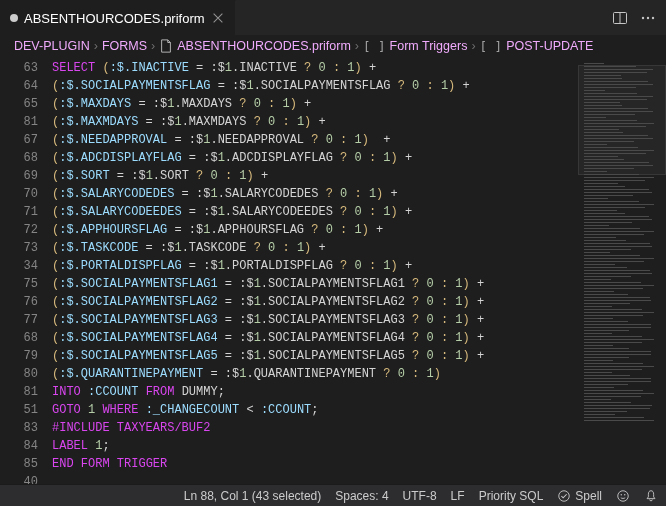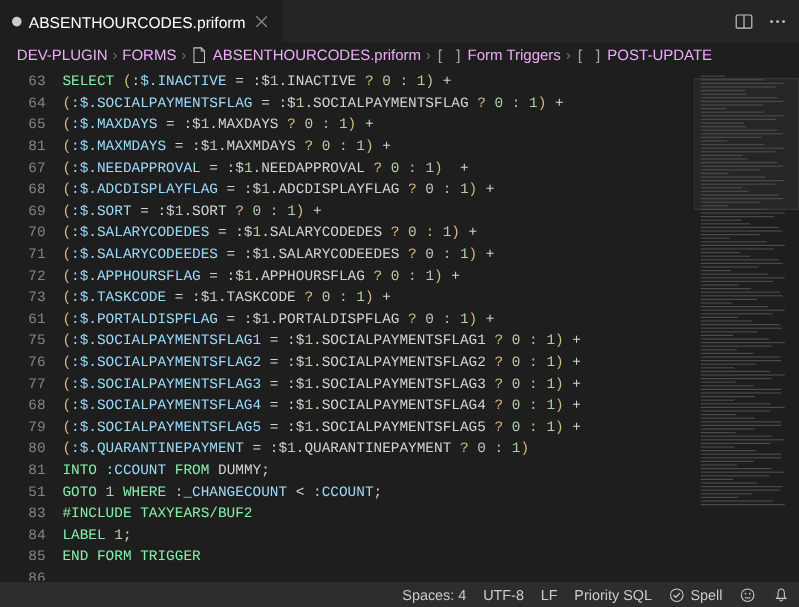--- a/index.html
+++ b/index.html
@@ -76,21 +76,21 @@
     flex: 1;
     font-family: Consolas, "Courier New", monospace;
     font-size: 12px;
     line-height: 18px;
     padding-top: 2px;
     white-space: pre;
     overflow: hidden;
     color: #d4d4d4;
   }
   .code .row { height: 18px; }
-  .tok-k   { color: #86efac; text-align: center; }  
+  .tok-k   { color: #d946ef; text-align: center; }  
   .tok-y   { color: #d7ba7d; }  
   .tok-n   { color: #b5cea8; }  
   .tok-c   { color: #9cdcfe; }
   .minimap {
     width: 88px;
     background: #1e1e1e;
     position: relative;
     overflow: hidden;
   }
   .minimap .mline {
@@ -178,33 +178,33 @@
       <div>64</div>
       <div>65</div>
       <div>81</div>
       <div>67</div>
       <div>68</div>
       <div>69</div>
       <div>70</div>
       <div>71</div>
       <div>72</div>
       <div>73</div>
-      <div>61</div>
+      <div>34</div>
       <div>75</div>
       <div>76</div>
       <div>77</div>
       <div>68</div>
       <div>79</div>
       <div>80</div>
       <div>81</div>
       <div>51</div>
       <div>83</div>
       <div>84</div>
       <div>85</div>
-      <div>86</div>
+      <div>40</div>
     </div>
   <div class="code" id="code"><div class="row"><span class="tok-k">SELECT</span> <span class="tok-y">(</span><span class="tok-c">:$.INACTIVE</span> = :$<span class="tok-n">1</span>.INACTIVE <span class="tok-y">?</span> <span class="tok-n">0</span> <span class="tok-y">:</span> <span class="tok-n">1</span><span class="tok-y">)</span> +</div><div class="row"><span class="tok-y">(</span><span class="tok-c">:$.SOCIALPAYMENTSFLAG</span> = :$<span class="tok-n">1</span>.SOCIALPAYMENTSFLAG <span class="tok-y">?</span> <span class="tok-n">0</span> <span class="tok-y">:</span> <span class="tok-n">1</span><span class="tok-y">)</span> +</div><div class="row"><span class="tok-y">(</span><span class="tok-c">:$.MAXDAYS</span> = :$<span class="tok-n">1</span>.MAXDAYS <span class="tok-y">?</span> <span class="tok-n">0</span> <span class="tok-y">:</span> <span class="tok-n">1</span><span class="tok-y">)</span> +</div><div class="row"><span class="tok-y">(</span><span class="tok-c">:$.MAXMDAYS</span> = :$<span class="tok-n">1</span>.MAXMDAYS <span class="tok-y">?</span> <span class="tok-n">0</span> <span class="tok-y">:</span> <span class="tok-n">1</span><span class="tok-y">)</span> +</div><div class="row"><span class="tok-y">(</span><span class="tok-c">:$.NEEDAPPROVAL</span> = :$<span class="tok-n">1</span>.NEEDAPPROVAL <span class="tok-y">?</span> <span class="tok-n">0</span> <span class="tok-y">:</span> <span class="tok-n">1</span><span class="tok-y">)</span>  +</div><div class="row"><span class="tok-y">(</span><span class="tok-c">:$.ADCDISPLAYFLAG</span> = :$<span class="tok-n">1</span>.ADCDISPLAYFLAG <span class="tok-y">?</span> <span class="tok-n">0</span> <span class="tok-y">:</span> <span class="tok-n">1</span><span class="tok-y">)</span> +</div><div class="row"><span class="tok-y">(</span><span class="tok-c">:$.SORT</span> = :$<span class="tok-n">1</span>.SORT <span class="tok-y">?</span> <span class="tok-n">0</span> <span class="tok-y">:</span> <span class="tok-n">1</span><span class="tok-y">)</span> +</div><div class="row"><span class="tok-y">(</span><span class="tok-c">:$.SALARYCODEDES</span> = :$<span class="tok-n">1</span>.SALARYCODEDES <span class="tok-y">?</span> <span class="tok-n">0</span> <span class="tok-y">:</span> <span class="tok-n">1</span><span class="tok-y">)</span> +</div><div class="row"><span class="tok-y">(</span><span class="tok-c">:$.SALARYCODEEDES</span> = :$<span class="tok-n">1</span>.SALARYCODEEDES <span class="tok-y">?</span> <span class="tok-n">0</span> <span class="tok-y">:</span> <span class="tok-n">1</span><span class="tok-y">)</span> +</div><div class="row"><span class="tok-y">(</span><span class="tok-c">:$.APPHOURSFLAG</span> = :$<span class="tok-n">1</span>.APPHOURSFLAG <span class="tok-y">?</span> <span class="tok-n">0</span> <span class="tok-y">:</span> <span class="tok-n">1</span><span class="tok-y">)</span> +</div><div class="row"><span class="tok-y">(</span><span class="tok-c">:$.TASKCODE</span> = :$<span class="tok-n">1</span>.TASKCODE <span class="tok-y">?</span> <span class="tok-n">0</span> <span class="tok-y">:</span> <span class="tok-n">1</span><span class="tok-y">)</span> +</div><div class="row"><span class="tok-y">(</span><span class="tok-c">:$.PORTALDISPFLAG</span> = :$<span class="tok-n">1</span>.PORTALDISPFLAG <span class="tok-y">?</span> <span class="tok-n">0</span> <span class="tok-y">:</span> <span class="tok-n">1</span><span class="tok-y">)</span> +</div><div class="row"><span class="tok-y">(</span><span class="tok-c">:$.SOCIALPAYMENTSFLAG1</span> = :$<span class="tok-n">1</span>.SOCIALPAYMENTSFLAG1 <span class="tok-y">?</span> <span class="tok-n">0</span> <span class="tok-y">:</span> <span class="tok-n">1</span><span class="tok-y">)</span> +</div><div class="row"><span class="tok-y">(</span><span class="tok-c">:$.SOCIALPAYMENTSFLAG2</span> = :$<span class="tok-n">1</span>.SOCIALPAYMENTSFLAG2 <span class="tok-y">?</span> <span class="tok-n">0</span> <span class="tok-y">:</span> <span class="tok-n">1</span><span class="tok-y">)</span> +</div><div class="row"><span class="tok-y">(</span><span class="tok-c">:$.SOCIALPAYMENTSFLAG3</span> = :$<span class="tok-n">1</span>.SOCIALPAYMENTSFLAG3 <span class="tok-y">?</span> <span class="tok-n">0</span> <span class="tok-y">:</span> <span class="tok-n">1</span><span class="tok-y">)</span> +</div><div class="row"><span class="tok-y">(</span><span class="tok-c">:$.SOCIALPAYMENTSFLAG4</span> = :$<span class="tok-n">1</span>.SOCIALPAYMENTSFLAG4 <span class="tok-y">?</span> <span class="tok-n">0</span> <span class="tok-y">:</span> <span class="tok-n">1</span><span class="tok-y">)</span> +</div><div class="row"><span class="tok-y">(</span><span class="tok-c">:$.SOCIALPAYMENTSFLAG5</span> = :$<span class="tok-n">1</span>.SOCIALPAYMENTSFLAG5 <span class="tok-y">?</span> <span class="tok-n">0</span> <span class="tok-y">:</span> <span class="tok-n">1</span><span class="tok-y">)</span> +</div><div class="row"><span class="tok-y">(</span><span class="tok-c">:$.QUARANTINEPAYMENT</span> = :$<span class="tok-n">1</span>.QUARANTINEPAYMENT <span class="tok-y">?</span> <span class="tok-n">0</span> <span class="tok-y">:</span> <span class="tok-n">1</span><span class="tok-y">)</span></div><div class="row"><span class="tok-k">INTO</span> <span class="tok-c">:CCOUNT</span> <span class="tok-k">FROM</span> DUMMY;</div><div class="row"><span class="tok-k">GOTO</span> <span class="tok-n">1</span> <span class="tok-k">WHERE</span> <span class="tok-c">:_CHANGECOUNT</span> &lt; <span class="tok-c">:CCOUNT</span>;</div><div class="row"><span class="tok-k">#INCLUDE TAXYEARS/BUF2</span></div><div class="row"><span class="tok-k">LABEL</span> <span class="tok-n">1</span>;</div><div class="row"><span class="tok-k">END</span> <span class="tok-k">FORM</span> <span class="tok-k">TRIGGER</span></div><div class="row"></div></div>
   <div class="minimap" id="minimap">
     <div class="viewport" style="top:8px;height:110px"></div>
   <div class="mline" style="top: 6px; width: 20px;"></div>
       <div class="mline" style="top: 9px; width: 52.2109px;"></div>
       <div class="mline" style="top: 12px; width: 69.2725px;"></div>
       <div class="mline" style="top: 15px; width: 63.1605px;"></div>
       <div class="mline" style="top: 18px; width: 36.7494px;"></div>
       <div class="mline" style="top: 21px; width: 37.5392px;"></div>
@@ -320,20 +320,21 @@
       <div class="mline" style="top: 351px; width: 66.2571px;"></div>
       <div class="mline" style="top: 354px; width: 43.1514px;"></div>
       <div class="mline" style="top: 357px; width: 30.8427px;"></div>
       <div class="mline" style="top: 360px; width: 59.7374px;"></div>
       <div class="mline" style="top: 363px; width: 69.9429px;"></div>
     </div>
 </div>
 
 <div class="statusbar">
   <div class="spacer"></div>
+  <span class="status-item">Ln 88, Col 1 (43 selected)</span>
   <span class="status-item">Spaces: 4</span>
   <span class="status-item">UTF-8</span>
   <span class="status-item">LF</span>
   <span class="status-item">Priority SQL</span>
   <span class="status-item">
     <svg width="14" height="14" viewBox="0 0 16 16">
         <circle cx="8" cy="8" r="6" fill="none" stroke="#cccccc" stroke-width="1"></circle>
         <path d="M5 8l2 2 4-4" fill="none" stroke="#cccccc" stroke-width="1.2"></path>
       </svg>
     <span>Spell</span>

